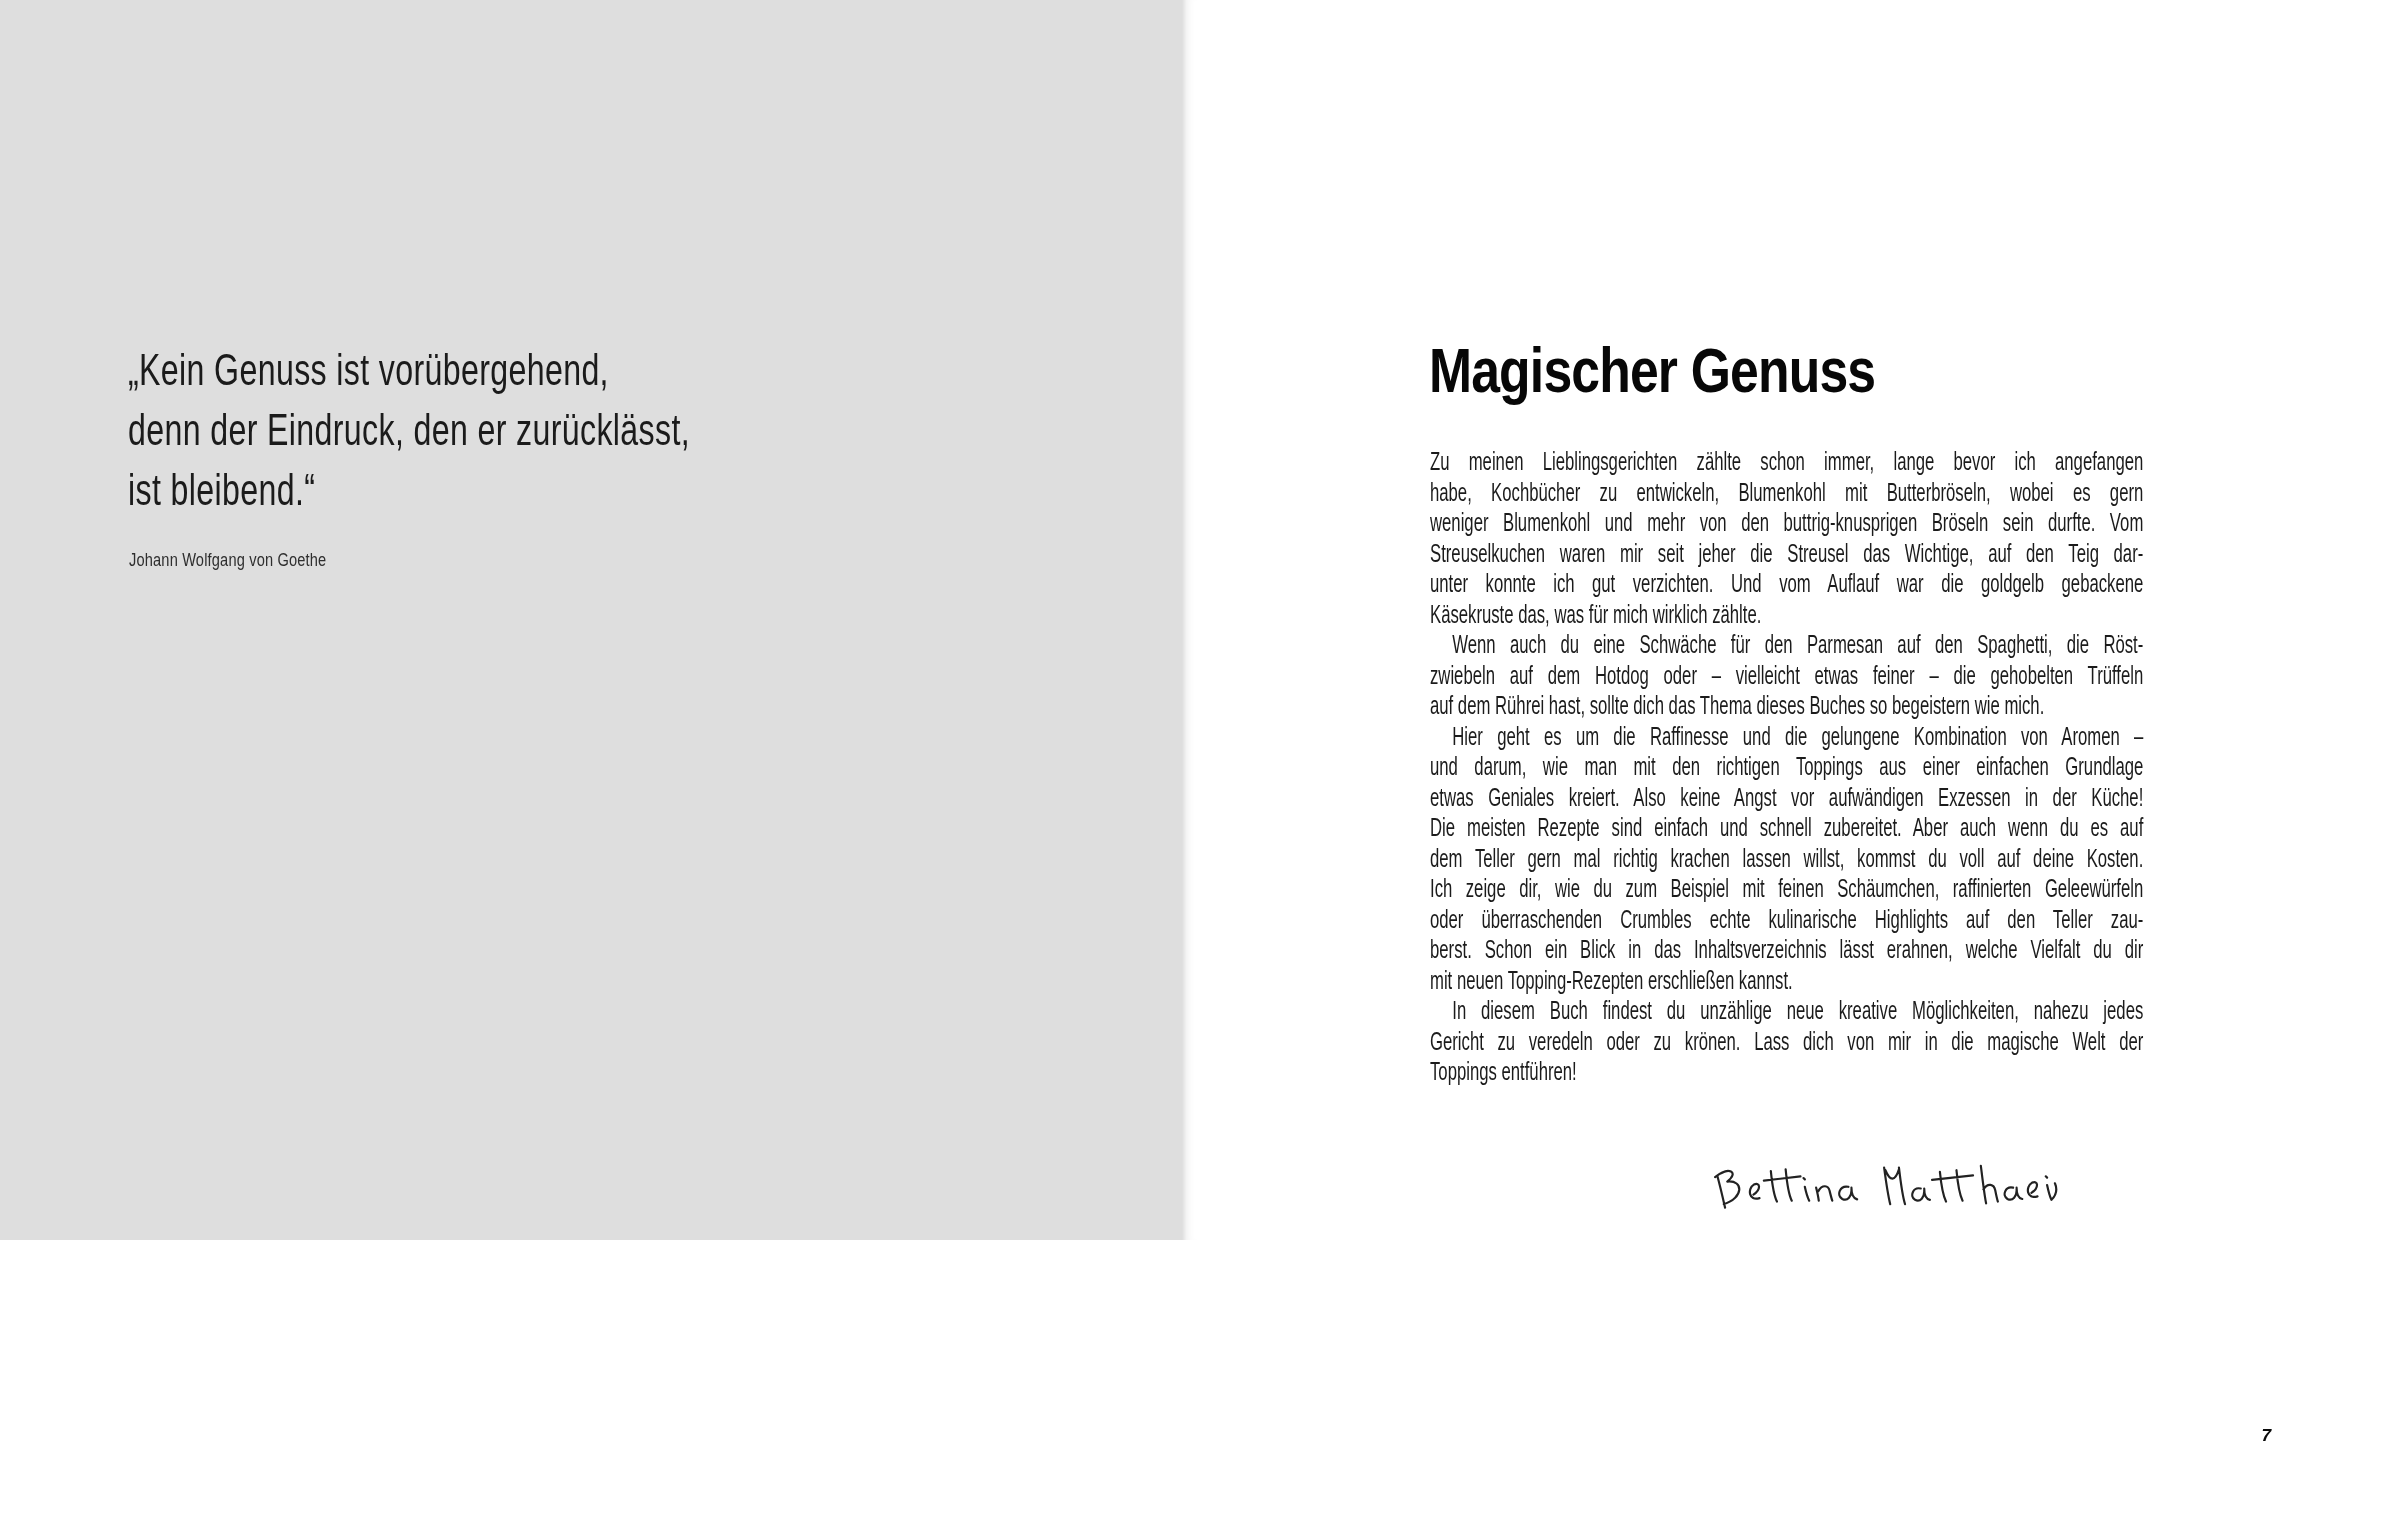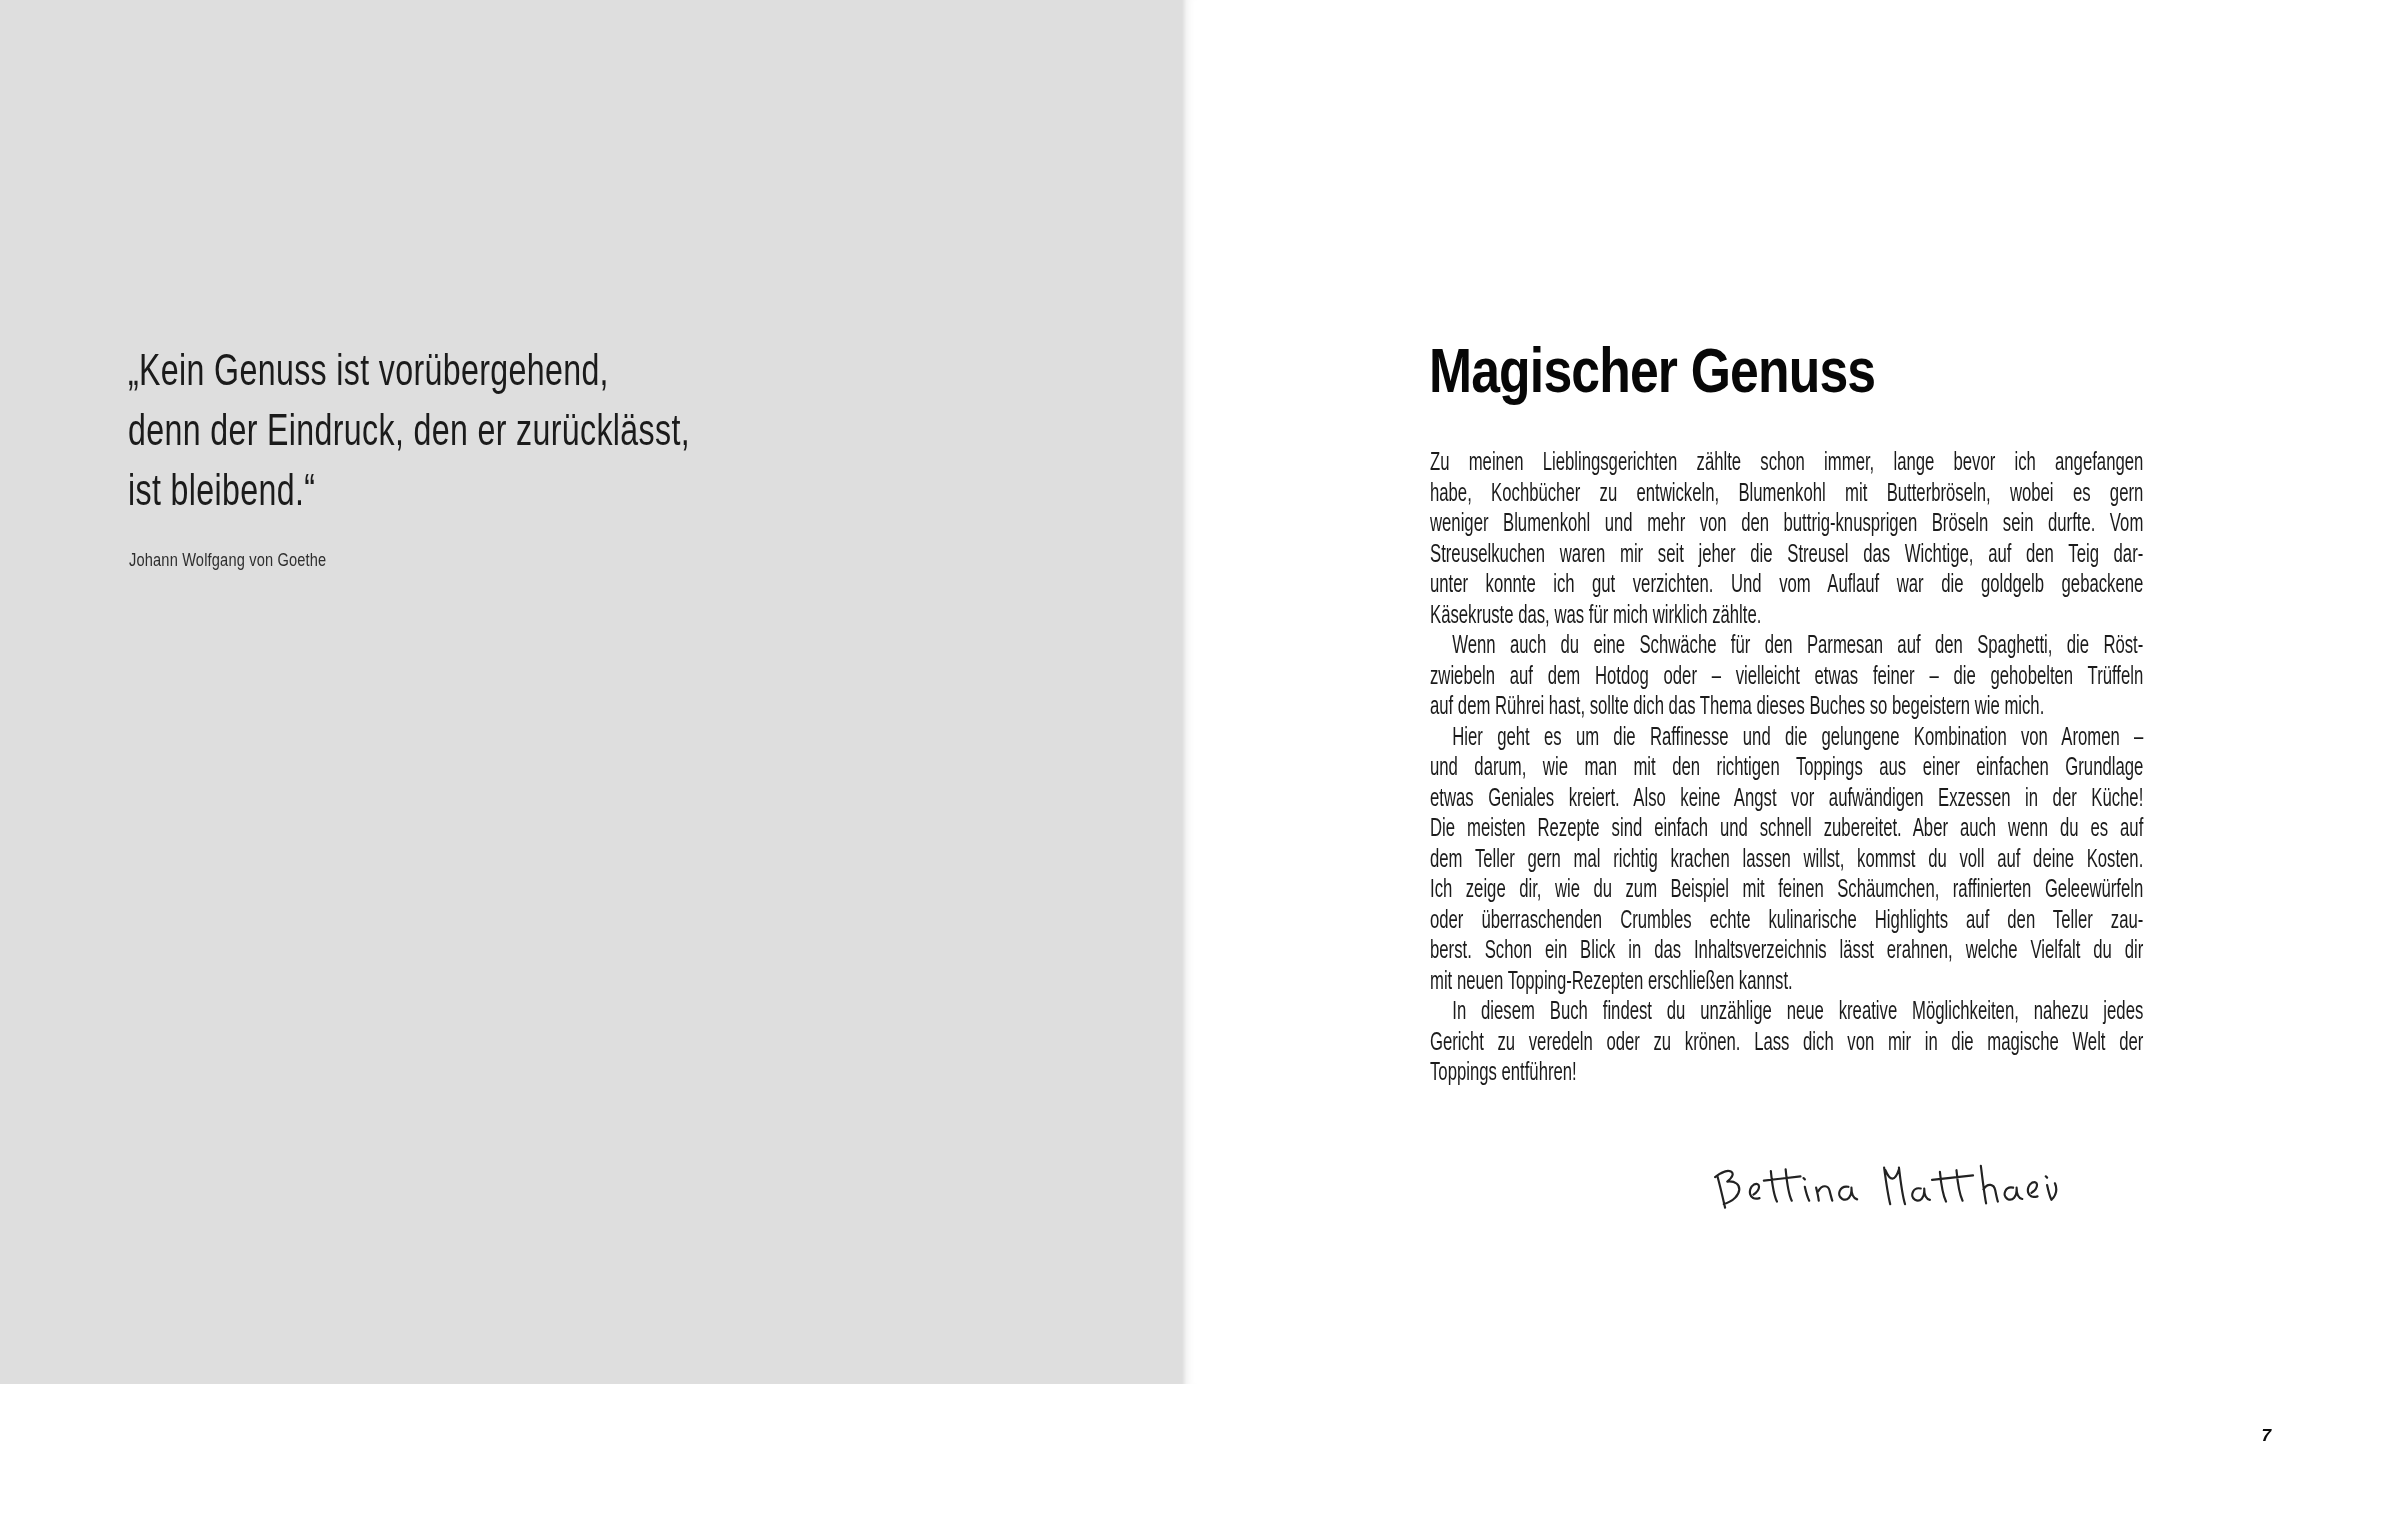--- a/index.html
+++ b/index.html
@@ -2,21 +2,21 @@
 <html lang="de" style="--left-page-bg: #dedede; --right-page-bg: #ffffff; --body-text: #1b1b1b; --title-text: #070707; --attribution-text: #2e2e2e; --signature-ink: #222222;font-size:7.7px"><head>
 <meta charset="utf-8">
 <style>
   html,body{margin:0;padding:0;}
   body{
     width:2389px;height:1536px;overflow:hidden;position:relative;
     font-family:"Liberation Sans","DejaVu Sans",sans-serif;
     background:#fff;
   }
   .spread{position:absolute;inset:0;display:flex;}
-  .page{position:relative;height:1384px;}
+  .page{position:relative;height:1240px;}
   .page-left{
     width:1187px;background:var(--left-page-bg,#dedede);
   }
   .page-left::after{ 
     content:"";position:absolute;top:0;right:0;width:4.8px;height:100%;
     background:linear-gradient(to right,rgba(255,255,255,0),rgba(255,255,255,.75));
   }
   .page-right{
     width:1203px;background:var(--right-page-bg,#ffffff);
     box-shadow:inset 6.7px 0 8.7px -6.7px rgba(0,0,0,.08);

